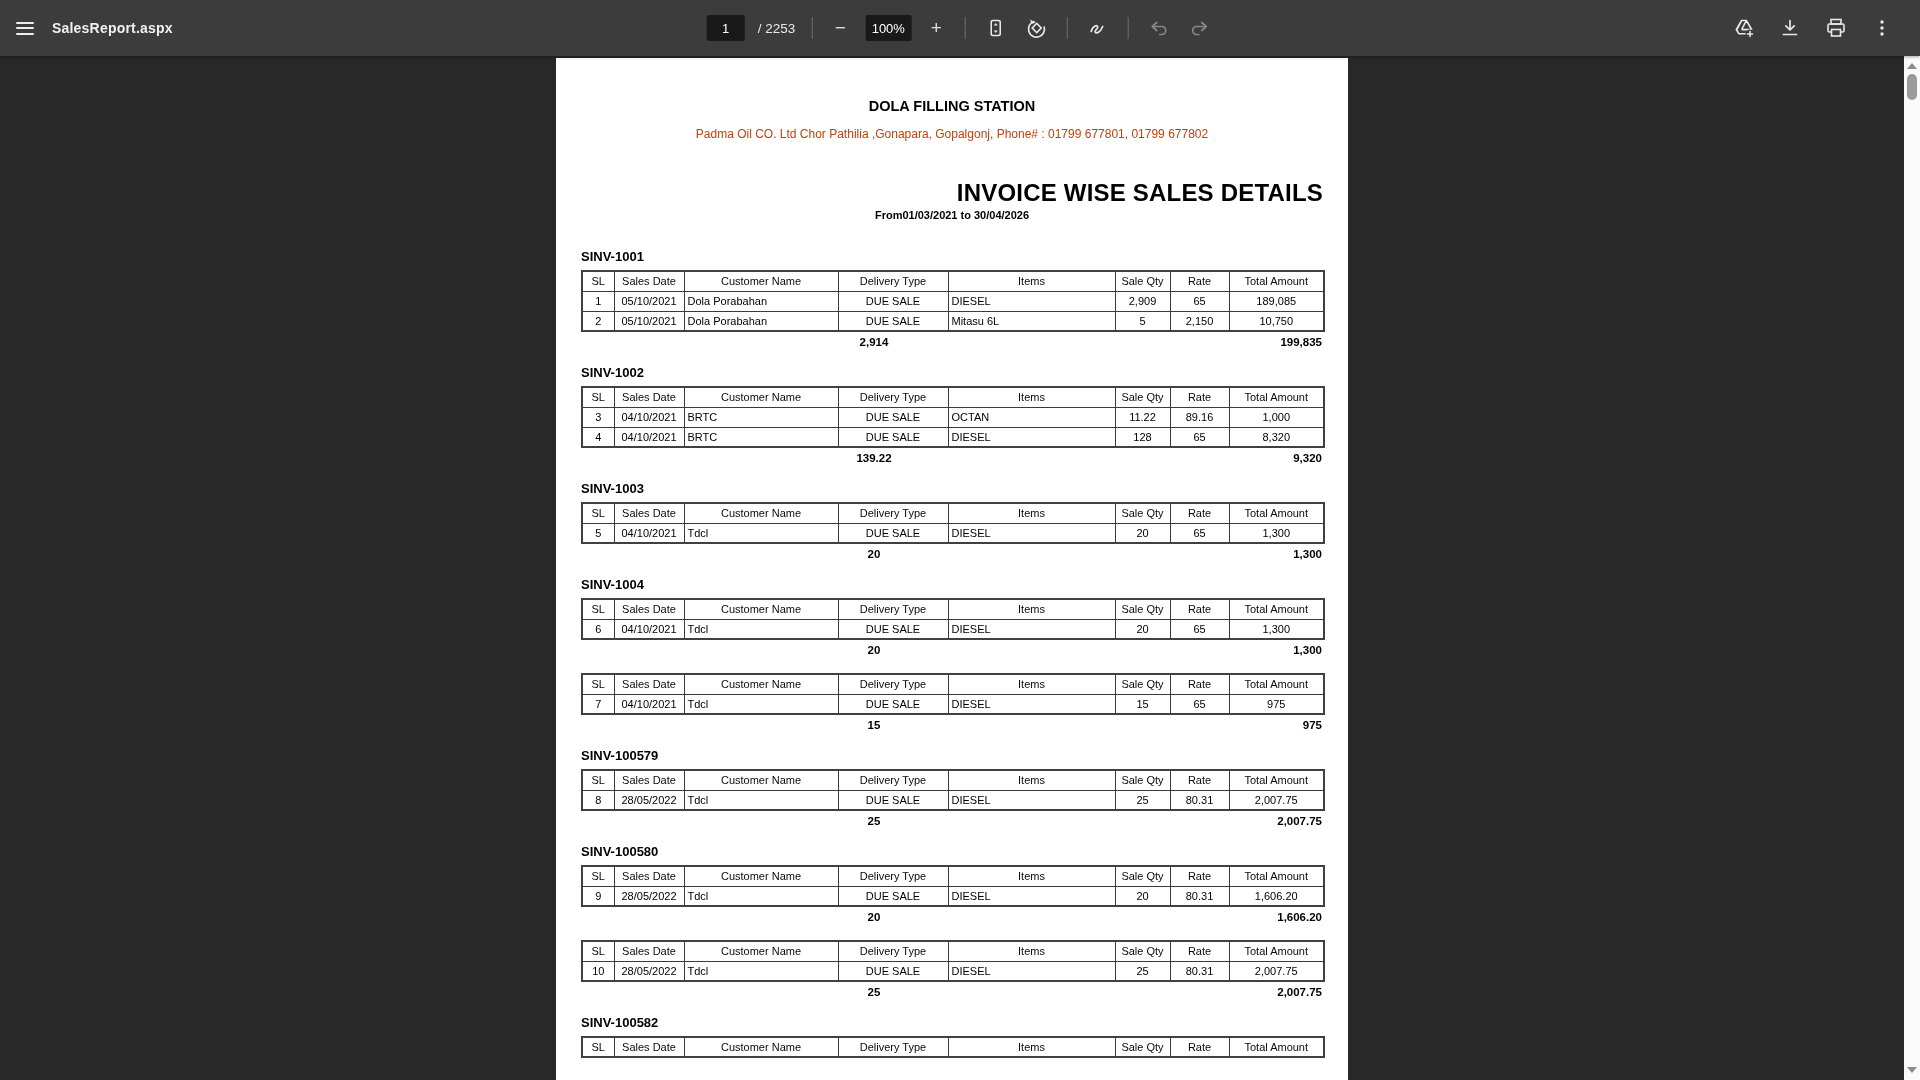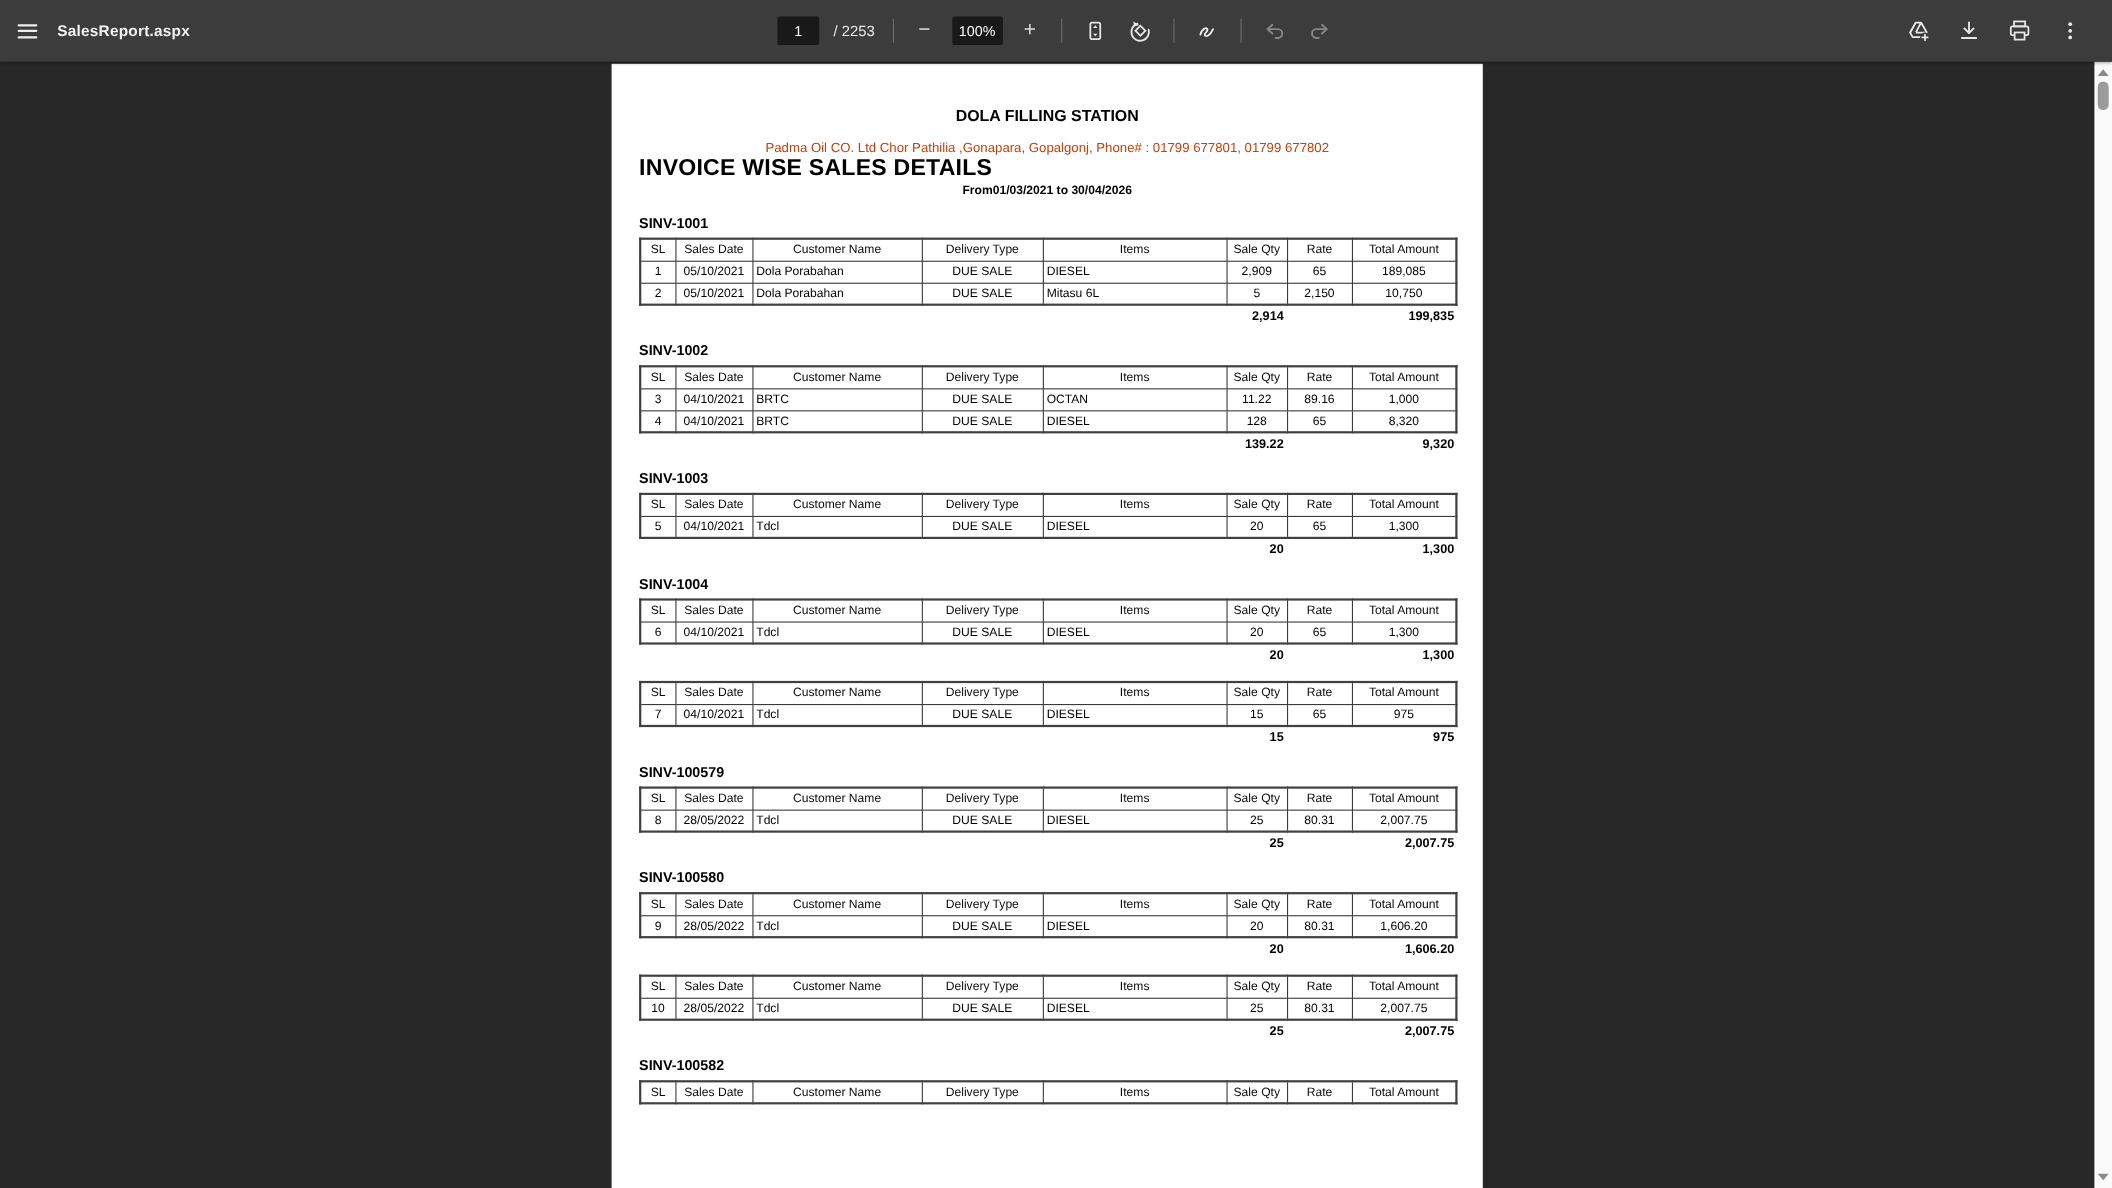--- a/index.html
+++ b/index.html
@@ -37,34 +37,34 @@
   .tri-down { width:0; height:0; border-left:5px solid transparent; border-right:5px solid transparent;
               border-top:6px solid #8a8a8a; }
   .scroll-thumb { position:absolute; left:3px; top:18px; width:10px; height:26px; background:#9b9b9b;
                   border-radius:5px; cursor:pointer; }
 
   
   .page { position:absolute; left:556px; top:58px; width:792px; height:1600px; background:#ffffff;
           color:#000; padding:40px 25px 0 25px; }
   .doc-company { text-align:center; font-size:14.5px; font-weight:700; }
   .doc-address { text-align:center; font-size:12px; margin-top:13px; color:#c2410c; }
-  .doc-report-title { text-align:left; font-size:21px; font-weight:700; letter-spacing:.2px; }
+  .doc-report-title { text-align:right; font-size:24px; font-weight:700; margin-top:38px; letter-spacing:.2px; }
   .doc-range { text-align:center; font-size:11px; font-weight:700; margin-top:2px; }
-  .sections { margin-top:16px; }
+  .sections { margin-top:28px; }
 
   .inv-section { margin-bottom:16px; }
   .inv-id { font-size:13px; font-weight:700; line-height:16px; margin-bottom:5px; }
   table.inv { border-collapse:collapse; width:742px; table-layout:fixed;
               border:2px solid #404040; }
   table.inv th, table.inv td { border:1px solid #3a3a3a; font-size:11px; height:20px;
                                padding:1px 3px; overflow:hidden; white-space:nowrap; }
   table.inv th { font-weight:400; text-align:center; color:#0a0a0a; }
   td.al { text-align:left; } td.ac { text-align:center; } td.ar { text-align:center; }
   .inv-totals { display:flex; width:742px; padding-top:4px; height:17px; }
-  .inv-totals .qty { width:588px; text-align:right; font-weight:700; font-size:11.5px; padding-right:2px; }
+  .inv-totals .qty { width:588px; text-align:center; font-weight:700; font-size:11.5px; padding-right:2px; }
   .inv-totals .gap { width:59px; }
   .inv-totals .amt { width:95px; text-align:right; font-weight:700; font-size:11.5px; padding-right:1px; }
 </style>
 </head>
 <body>
 
 <div class="toolbar">
   <div class="tb-left">
     <div class="hamburger">
         <i></i>

